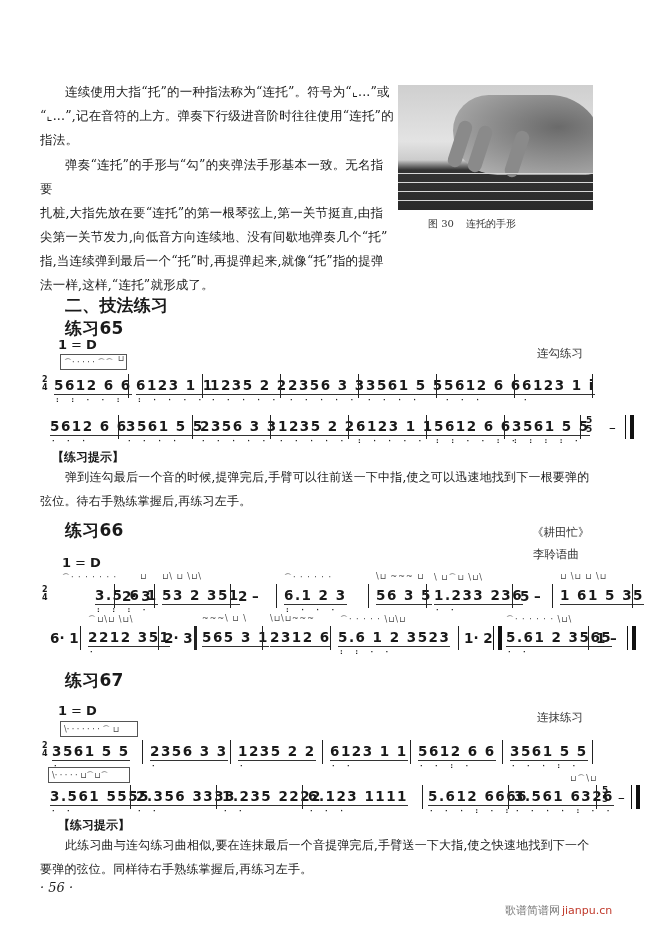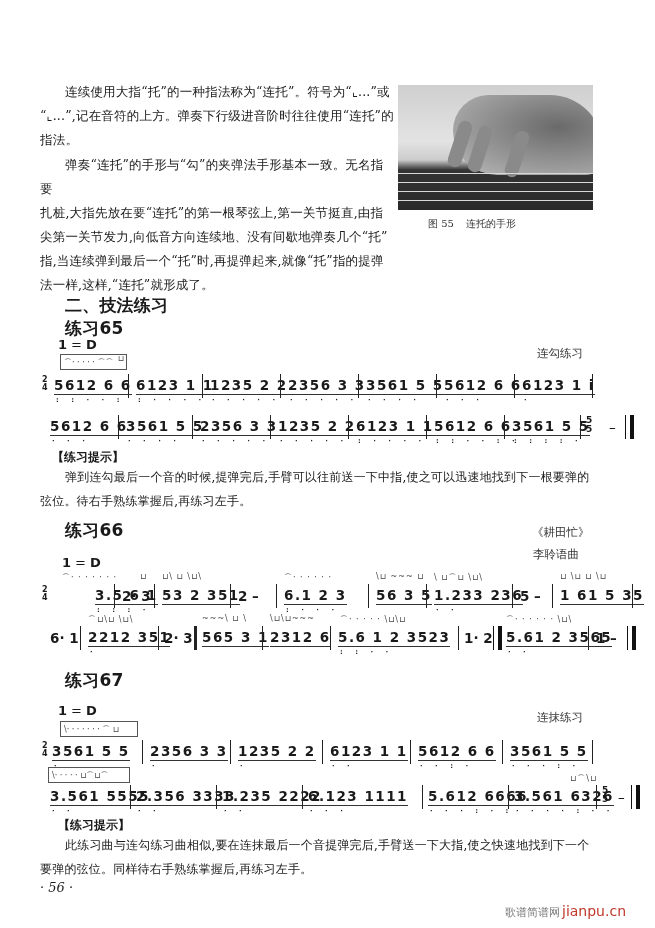--- a/index.html
+++ b/index.html
@@ -27,21 +27,21 @@
   .measure .dots { position: absolute; top: 24px; left: 2px; font-size: 7px; letter-spacing: 5px; color: #222; }
   .bar { position: absolute; top: 2px; width: 1px; height: 24px; background: #222; }
   .endbar { position: absolute; top: 2px; width: 4px; height: 24px; background: #111; }
   .endbar::before { content: ""; position: absolute; left: -5px; top: 0; width: 1px; height: 24px; background: #111; }
   .time { position: absolute; top: 4px; font-size: 8px; line-height: 8px; font-weight: bold; text-align: center; }
   .marks { position: absolute; top: -10px; font-size: 8px; font-weight: normal; color: #444; letter-spacing: 1px; }
   .box { position: absolute; border: 1px solid #555; font-size: 8px; color: #444; font-family: "DejaVu Sans", sans-serif; }
   .hint-title { position: absolute; font-family: "DejaVu Sans", "Liberation Sans", sans-serif; font-weight: bold; font-size: 12px; }
   .pagenum { position: absolute; left: 40px; top: 870px; font-size: 13px; font-style: italic; }
   .watermark { position: absolute; left: 505px; top: 893px; font-size: 11px; color: #777; }
-  .watermark .url { color: #c0392b; font-family: "DejaVu Sans", sans-serif; font-size: 14px; margin-left: 2px; }
+  .watermark .url { color: #c0392b; font-family: "DejaVu Sans", sans-serif; font-size: 11px; margin-left: 2px; }
   .bottom-rule { position: absolute; left: 0; top: 925px; width: 450px; height: 3px; background: #222; }
   .dash { display: inline-block; margin: 0 6px; font-weight: normal; }
 </style>
 </head>
 <body>
 
 <div class="page">
 
   <div class="p indent" style="left:40px; top:70px; width:355px;">
     <div>连续使用大指“托”的一种指法称为“连托”。符号为“⌞...”或</div>
@@ -60,21 +60,21 @@
     <div class="hand"></div>
     <div class="finger" style="left:55px; top:35px;"></div>
     <div class="finger" style="left:75px; top:40px;"></div>
     <div class="finger" style="left:112px; top:45px;"></div>
     <div class="string" style="top:88px;"></div>
     <div class="string" style="top:97px;"></div>
     <div class="string" style="top:106px;"></div>
     <div class="string" style="top:115px;"></div>
   </div>
   <div class="caption">
-    <span>图 55</span><span>连托的手形</span>
+    <span>图 30</span><span>连托的手形</span>
   </div>
 
   <div class="p indent" style="left:40px; top:236px; width:590px; font-size:12px;">
   </div>
 
   <div class="p bold" style="left:65px; top:283px;">二、技法练习</div>
 
   <div class="p bold" style="left:65px; top:306px;">练习65</div>
   <div class="key" style="left:58px; top:327px;">
     <span>1</span><span class="eq">=</span><span>D</span>

